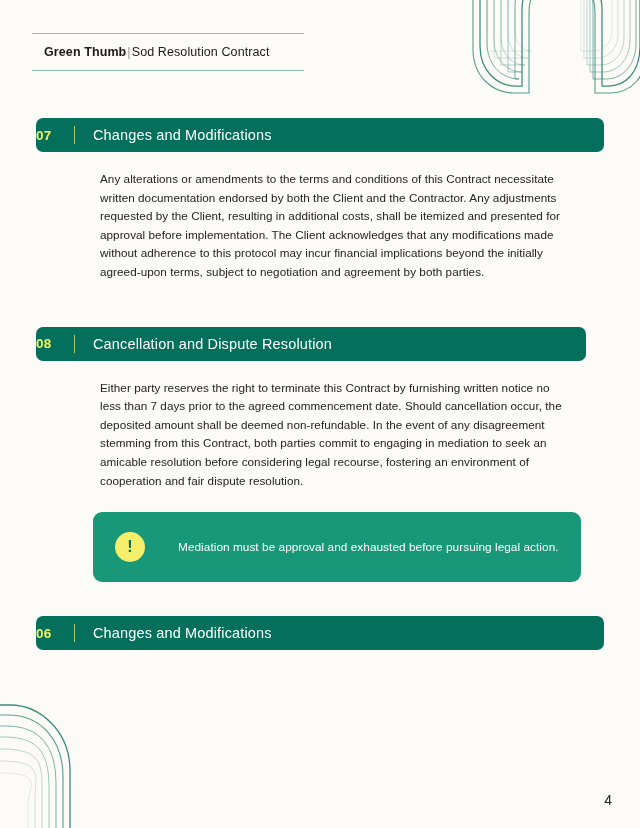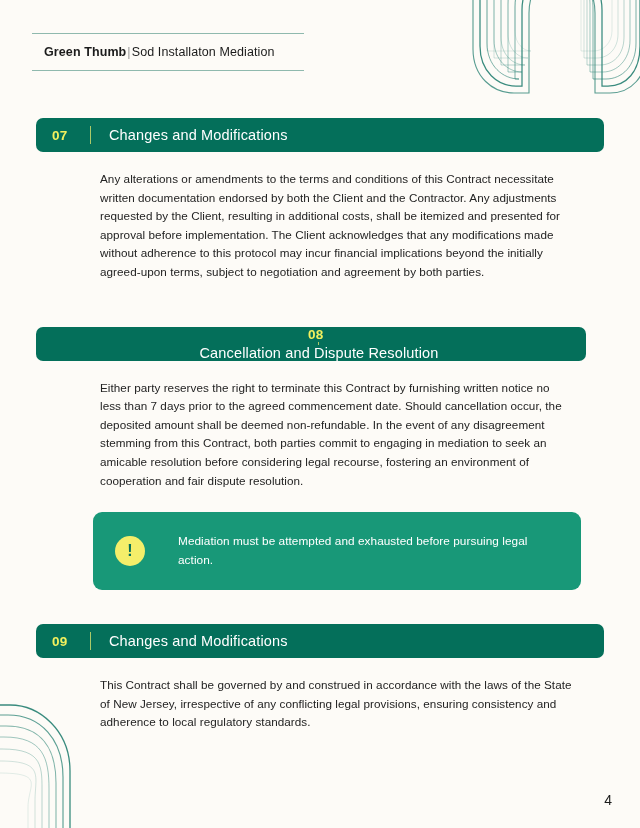--- a/index.html
+++ b/index.html
@@ -70,24 +70,23 @@
 
   .section { }
 
   .section-bar {
     background: #046f5a;
     border-radius: 7px;
     height: 34px;
     display: flex;
     align-items: center;
     margin-left: 36px;
-    padding-left: 16px;
   }
   .section-bar.w-a { width: 568px; }
-  .section-bar.w-b { width: 550px; flex-direction: column; }
+  .section-bar.w-b { width: 550px; }
   .section-bar.w-c { width: 568px; }
 
   .section-num {
     color: #f2f05e;
     font-weight: bold;
     font-size: 13.5px;
     letter-spacing: .3px;
     min-width: 22px;
   }
   .section-divider {
@@ -170,21 +169,21 @@
       <path d="M24 -30 L24 40 C24 60 38 72 52 72 L38 72 L38 4 C38 -22 58 -40 80 -40 C102 -40 120 -22 120 4 L120 72 L133 72 C147 72 160 60 160 40 L160 -30" stroke="#2e8577" stroke-width=".95" opacity="0.48"></path>
       <path d="M31 -30 L31 37 C31 55 43 65 55 65 L31 65 L31 1 C31 -25 53 -45 76 -45 C99 -45 117 -25 117 1 L117 65 L130 65 C143 65 154 55 154 37 L154 -30" stroke="#2e8577" stroke-width=".9" opacity="0.36"></path>
       <path d="M38 -30 L38 34 C38 49 48 58 58 58 L24 58 L24 -2 C24 -28 48 -50 72 -50 C96 -50 114 -28 114 -2 L114 58 L127 58 C138 58 148 49 148 34 L148 -30" stroke="#2e8577" stroke-width=".85" opacity="0.26"></path>
       <path d="M45 -30 L45 31 C45 43 53 51 61 51 L17 51 L17 -5 C17 -31 43 -55 68 -55 C93 -55 111 -31 111 -5 L111 51 L124 51 C133 51 142 43 142 31 L142 -30" stroke="#2e8577" stroke-width=".8" opacity="0.18"></path>
     </g>
   </svg>
 </div>
 
 <div class="doc-header">
   <div class="title-line">
-    <span class="brand">Green Thumb</span><span class="sep">|</span><span>Sod Installaton Mediation</span>
+    <span class="brand">Green Thumb</span><span class="sep">|</span><span>Sod Resolution Contract</span>
   </div>
 </div>
 
 <div class="content">
 
   <div class="section">
     <div class="section-bar w-a">
       <span class="section-num">07</span>
       <span class="section-divider"></span>
       <span class="section-title">Changes and Modifications</span>
@@ -201,34 +200,31 @@
       <span class="section-num">08</span>
       <span class="section-divider"></span>
       <span class="section-title">Cancellation and Dispute Resolution</span>
     </div>
     <div class="section-body">
       <p>Either party reserves the right to terminate this Contract by furnishing written notice no less than 7 days prior to the agreed commencement date. Should cancellation occur, the deposited amount shall be deemed non-refundable. In the event of any disagreement stemming from this Contract, both parties commit to engaging in mediation to seek an amicable resolution before considering legal recourse, fostering an environment of cooperation and fair dispute resolution.</p>
     </div>
 
     <div class="callout">
       <div class="callout-icon">!</div>
-      <div class="callout-text">Mediation must be attempted and exhausted before pursuing legal action.</div>
+      <div class="callout-text">Mediation must be approval and exhausted before pursuing legal action.</div>
     </div>
   </div>
 
   <div class="spacer-md"></div>
 
   <div class="section">
     <div class="section-bar w-c">
-      <span class="section-num">09</span>
+      <span class="section-num">06</span>
       <span class="section-divider"></span>
       <span class="section-title">Changes and Modifications</span>
-    </div>
-    <div class="section-body">
-      <p>This Contract shall be governed by and construed in accordance with the laws of the State of New Jersey, irrespective of any conflicting legal provisions, ensuring consistency and adherence to local regulatory standards.</p>
     </div>
   </div>
 
 </div>
 
 <div class="deco deco-bottom-left">
   <svg width="110" height="135" viewBox="0 0 110 135" fill="none" xmlns="http://www.w3.org/2000/svg">
     <g fill="none" stroke="#2e8577" stroke-linecap="round">
       <path d="M-40 12 L10 12 C40 12 70 38 70 78 L70 145" stroke-width="1.3" opacity="0.95"></path>
       <path d="M-40 22 L8 22 C41 22 63 47 63 84 L63 145" stroke-width="1.15" opacity="0.78"></path>

